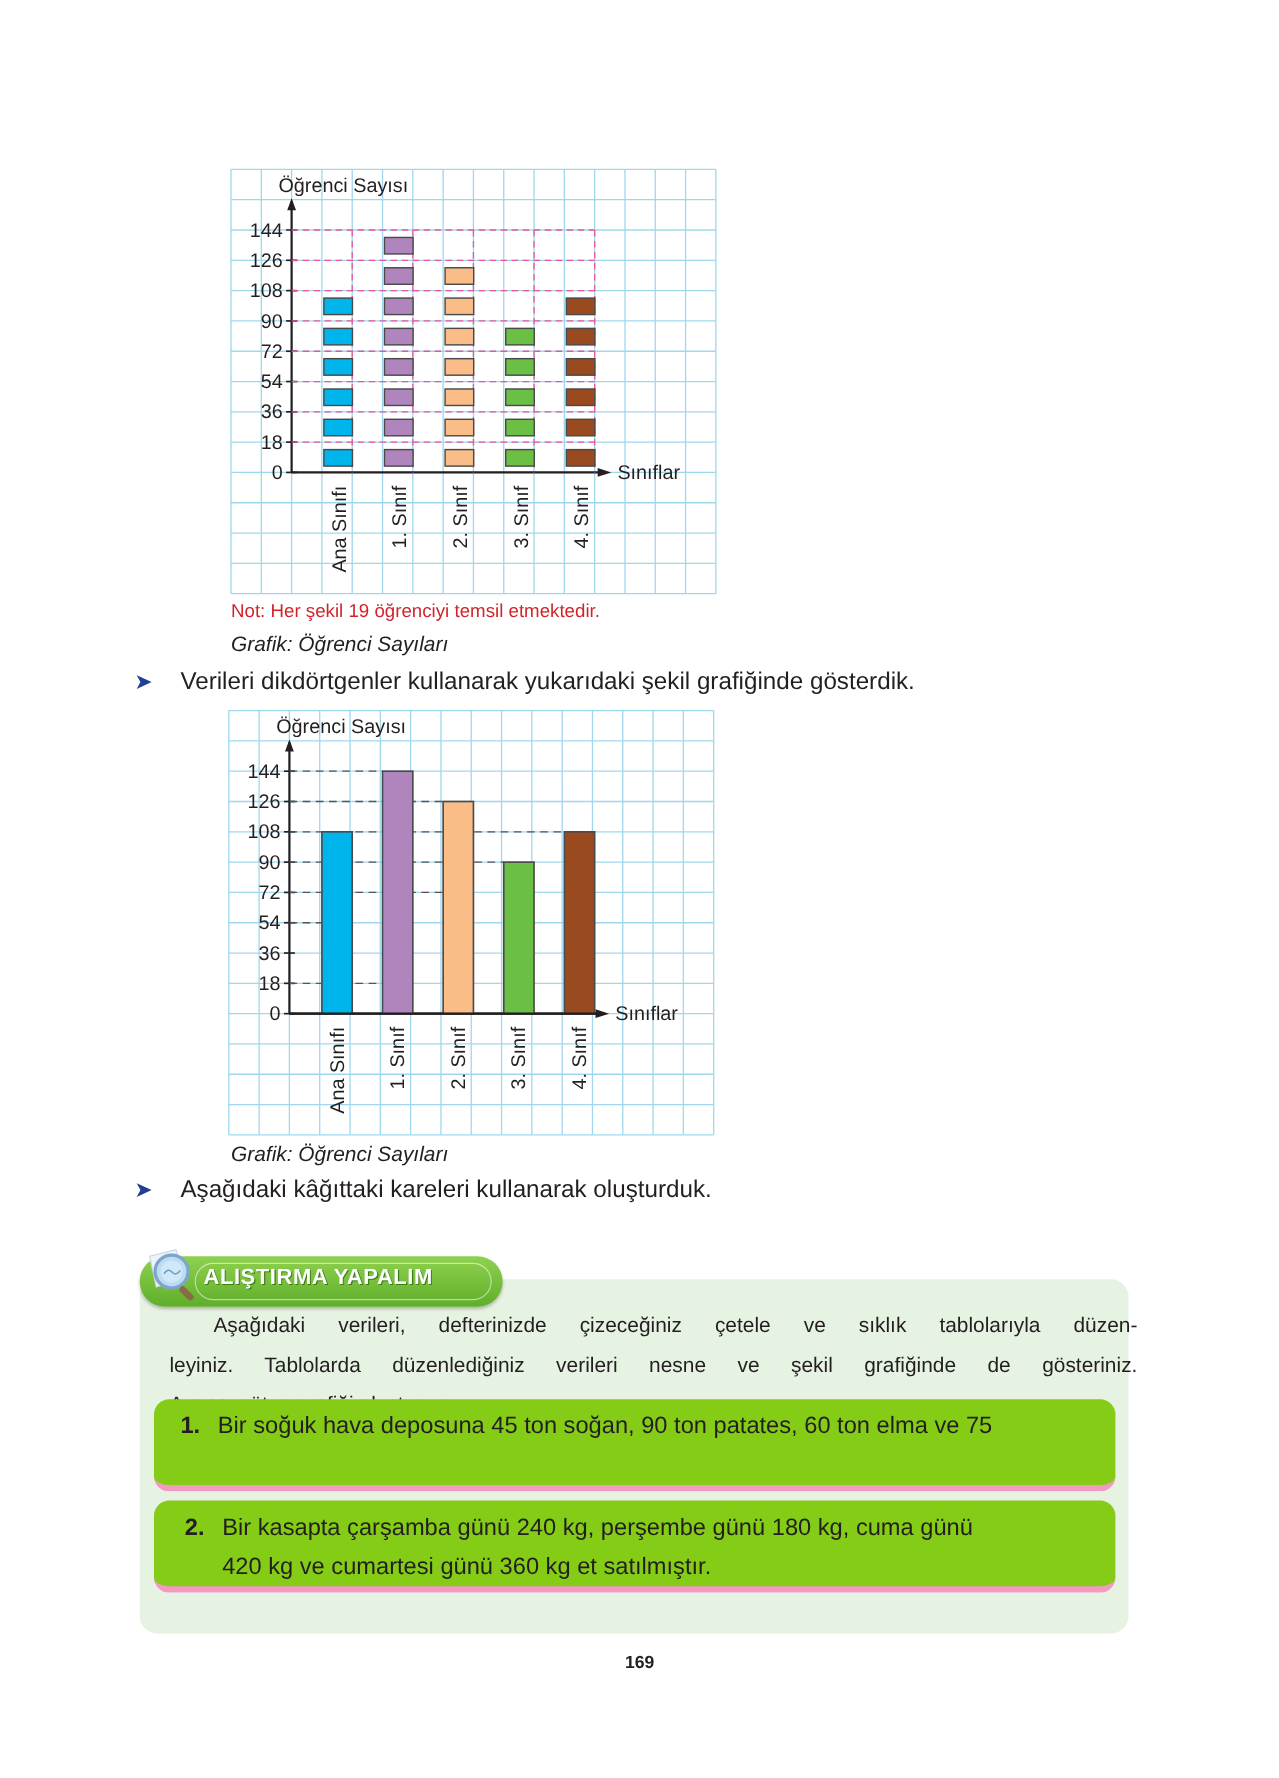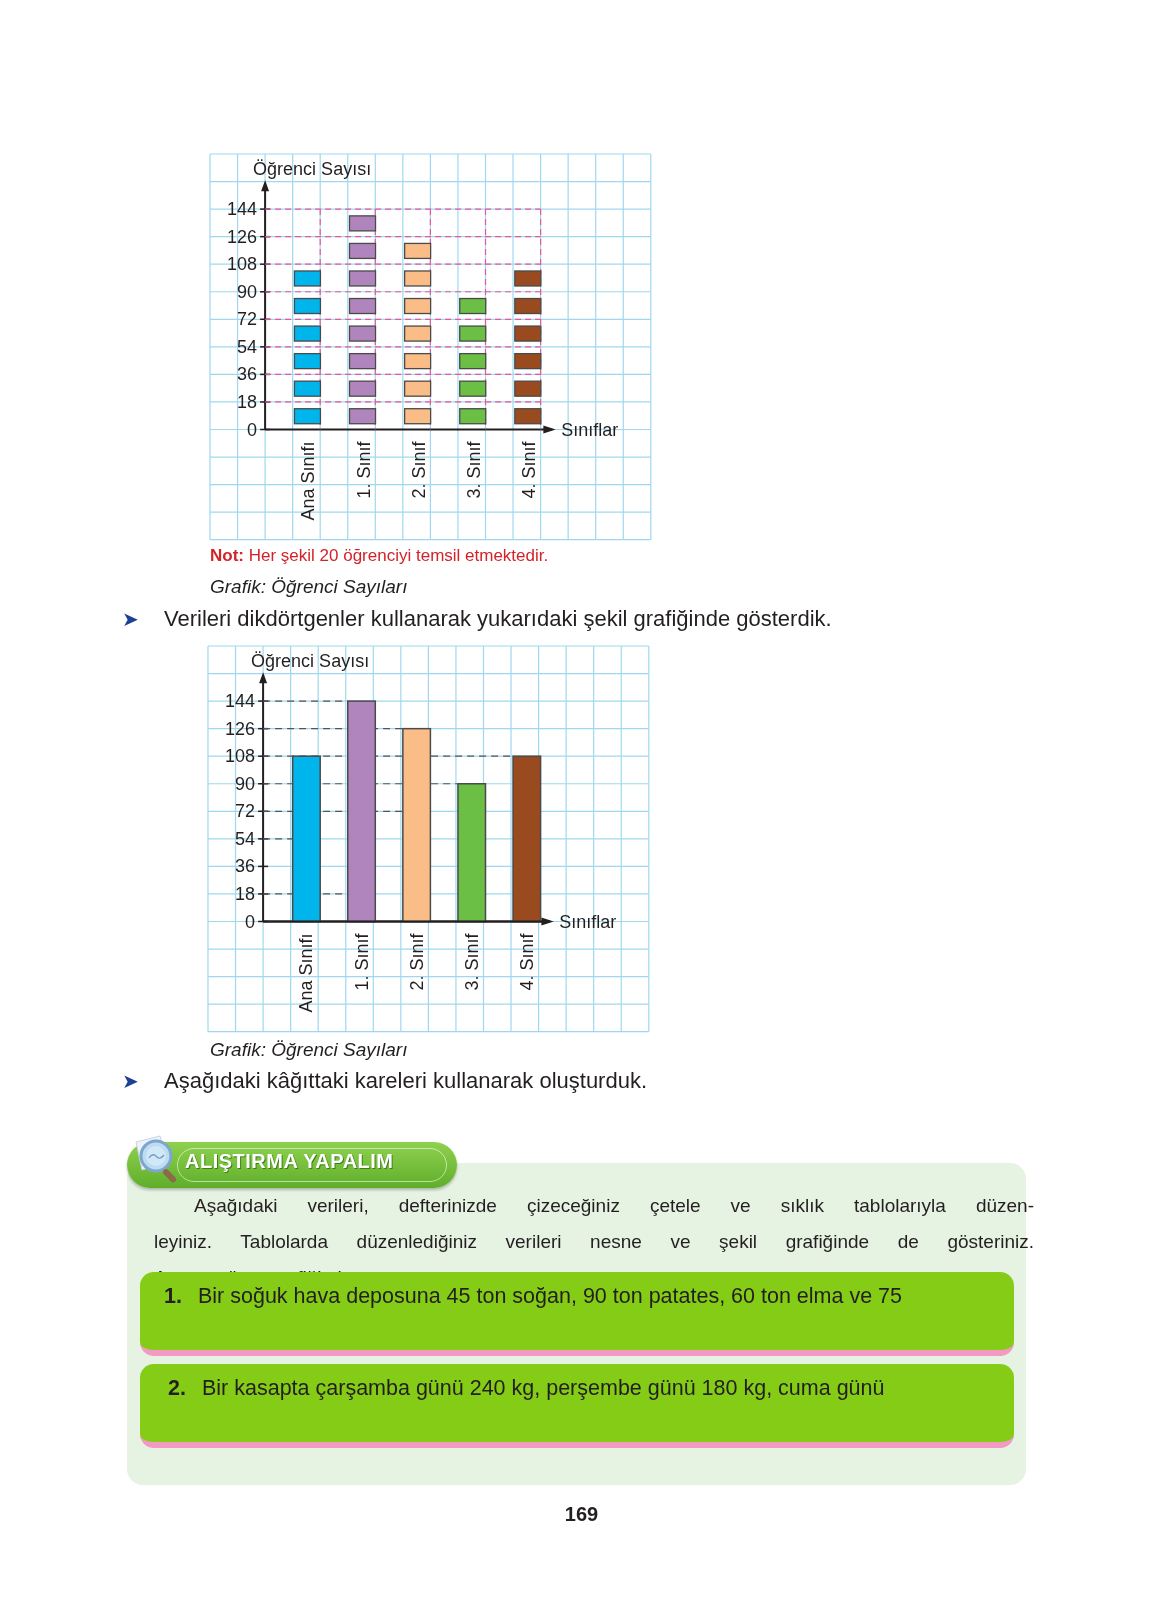--- a/index.html
+++ b/index.html
@@ -2,21 +2,21 @@
 <html><head>
 <meta charset="utf-8">
 <style>
   html, body { margin:0; padding:0; background:#ffffff; }
   body { width:1163px; height:1616px; position:relative; overflow:hidden;
          font-family:"Liberation Sans", sans-serif; color:#231f20; }
   .chart-svg { position:absolute; }
   .caption { position:absolute; font-size:19px; font-style:italic; color:#231f20; }
   .caption b { font-weight:normal; }
   .note { position:absolute; font-size:17px; color:#d2232a; }
-  .note b { font-weight:bold; }
+  .note b { font-weight:normal; }
   .bullet-line { position:absolute; font-size:22px; color:#231f20; display:flex; align-items:center; }
   .bullet-line .arrow { color:#1f3f95; font-size:20px; width:42px; display:inline-block; }
   .exercise-box { position:absolute; left:127px; top:1163px; width:899px; height:322px;
                   background:#e6f2e2; border-radius:16px; }
   .exercise-banner { position:absolute; left:127px; top:1142px; width:330px; height:46px;
                      background:linear-gradient(#8fd14f,#5fae2a); border-radius:24px;
                      box-shadow:0 2px 3px rgba(0,0,0,0.25); }
   .exercise-banner .label { position:absolute; left:58px; top:8px; font-size:20px; font-weight:bold;
                      color:#ffffff; letter-spacing:0.5px; text-shadow:1px 1px 0 #3d7d16; }
   .exercise-banner .inner { position:absolute; left:50px; top:6px; width:268px; height:32px; border-radius:18px;
@@ -25,21 +25,21 @@
   .ex-intro { position:absolute; left:154px; top:1188px; width:880px; font-size:19px; line-height:36px;
               text-align:justify; }
   .ex-intro .l1 { text-indent:40px; display:block; text-align-last:justify; }
   .ex-intro .l2 { display:block; text-align-last:justify; }
   .task { position:absolute; left:140px; width:874px; background:#84cc16; border-radius:14px;
           border-bottom:6px solid #f29ac2; box-sizing:border-box; padding:6px 16px 0 24px;
           font-size:21.5px; line-height:36px; }
   .task .num { font-weight:bold; display:inline-block; width:34px; }
   .task .cont { padding-left:34px; display:block; }
   .page-number { position:absolute; left:0; width:1163px; top:1503px; text-align:center;
-                 font-size:20px; font-weight:bold; color:#231f20; }
+                 font-size:16px; font-weight:bold; color:#231f20; }
 </style>
 </head>
 <body>
 
 <svg class="chart-svg" id="chart1" style="left:208px;top:152px;" width="448" height="392" xmlns="http://www.w3.org/2000/svg">
     <g>
       <line x1="2" y1="2" x2="2" y2="387.7" stroke="#9fd8ee" stroke-width="1.2"></line>
       <line x1="29.55" y1="2" x2="29.55" y2="387.7" stroke="#9fd8ee" stroke-width="1.2"></line>
       <line x1="57.1" y1="2" x2="57.1" y2="387.7" stroke="#9fd8ee" stroke-width="1.2"></line>
       <line x1="84.65" y1="2" x2="84.65" y2="387.7" stroke="#9fd8ee" stroke-width="1.2"></line>
@@ -143,21 +143,21 @@
     <rect x="306.825" y="256.725" width="26" height="15" fill="#9a4a1f" stroke="#4a4a4a" stroke-width="1.3"></rect>
     <rect x="306.825" y="229.175" width="26" height="15" fill="#9a4a1f" stroke="#4a4a4a" stroke-width="1.3"></rect>
     <rect x="306.825" y="201.625" width="26" height="15" fill="#9a4a1f" stroke="#4a4a4a" stroke-width="1.3"></rect>
     <rect x="306.825" y="174.075" width="26" height="15" fill="#9a4a1f" stroke="#4a4a4a" stroke-width="1.3"></rect>
     <rect x="306.825" y="146.52499999999998" width="26" height="15" fill="#9a4a1f" stroke="#4a4a4a" stroke-width="1.3"></rect>
     <rect x="306.825" y="118.975" width="26" height="15" fill="#9a4a1f" stroke="#4a4a4a" stroke-width="1.3"></rect>
   </svg>
 
 <div class="note" style="left:210px;top:546px;">
   <b>Not:</b>
-  <span>Her şekil 20 öğrenciyi temsil etmektedir.</span>
+  <span>Her şekil 19 öğrenciyi temsil etmektedir.</span>
 </div>
 <div class="caption" style="left:210px;top:576px;">
   <b>Grafik:</b>
   <span>Öğrenci Sayıları</span>
 </div>
 
 <div class="bullet-line" style="left:122px;top:606px;">
   <span class="arrow">➤</span>
   <span>Verileri dikdörtgenler kullanarak yukarıdaki şekil grafiğinde gösterdik.</span>
 </div>
@@ -268,15 +268,16 @@
   <span class="l1">Aşağıdaki verileri, defterinizde çizeceğiniz çetele ve sıklık tablolarıyla düzen-</span>
   <span class="l2">leyiniz. Tablolarda düzenlediğiniz verileri nesne ve şekil grafiğinde de gösteriniz.</span>
   <span style="display:block">Ayrıca, sütun grafiği oluşturunuz.</span>
 </div>
 
 <div class="task" style="top:1272px;height:84px;">
   <span class="num">1.</span><span>Bir soğuk hava deposuna 45 ton soğan, 90 ton patates, 60 ton elma ve 75</span>
 </div>
 <div class="task" style="top:1364px;height:84px;padding-left:28px;">
   <span class="num">2.</span><span>Bir kasapta çarşamba günü 240 kg, perşembe günü 180 kg, cuma günü</span>
+  <span class="cont">420 kg ve cumartesi günü 360 kg et satılmıştır.</span>
 </div>
 
 <div class="page-number">169</div>
 
 </body></html>

